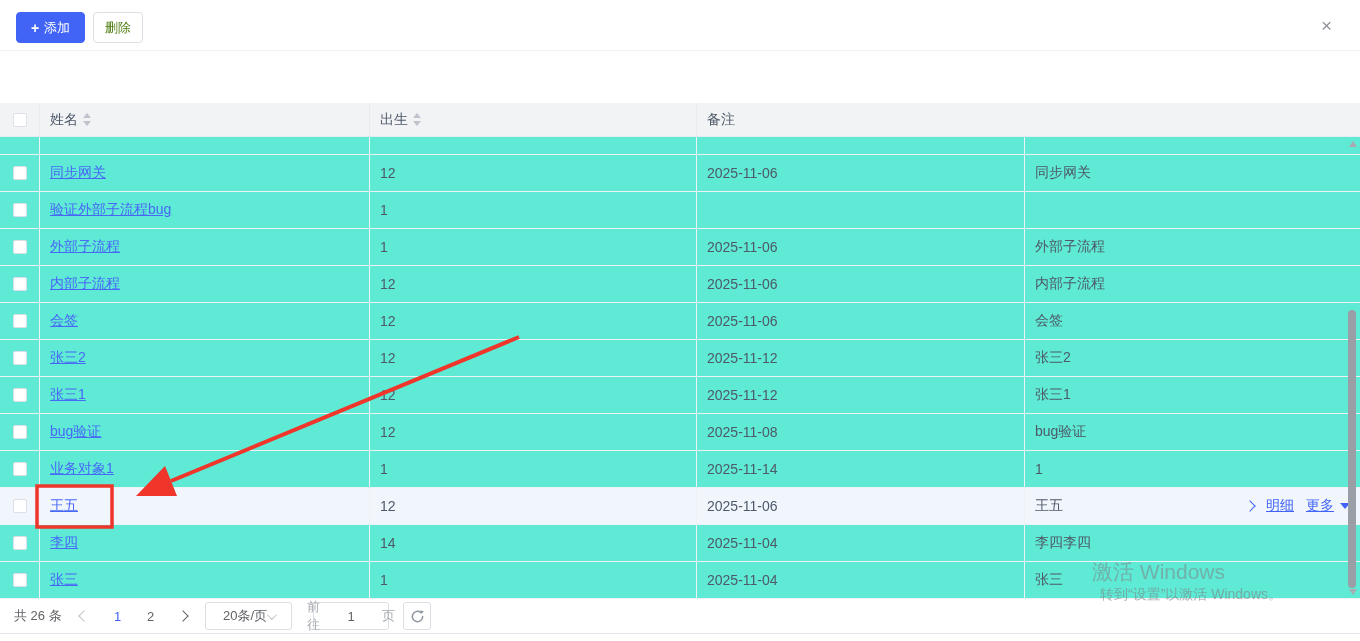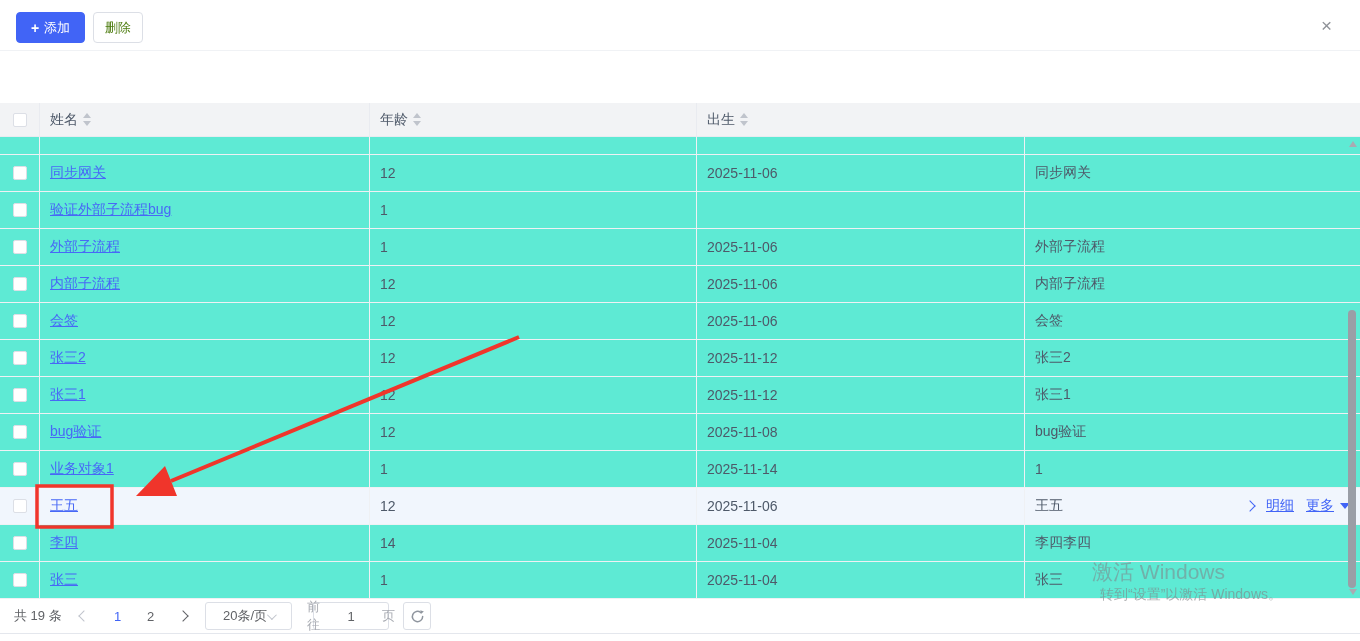--- a/index.html
+++ b/index.html
@@ -140,32 +140,28 @@
     <span class="checkbox"></span>
   </div>
   <div class="th">
     <span>姓名</span>
     <span class="sort">
         <i class="tri-up"></i>
         <i class="tri-dn"></i>
       </span>
   </div>
   <div class="th">
-    <span>年龄</span>
-    <span class="sort">
-        <i class="tri-up"></i>
-        <i class="tri-dn"></i>
-      </span>
-  </div>
-  <div class="th">
     <span>出生</span>
     <span class="sort">
         <i class="tri-up"></i>
         <i class="tri-dn"></i>
       </span>
+  </div>
+  <div class="th">
+    <span>备注</span>
   </div>
 </div>
 
 <div class="tbody" id="tbody">
 
   <div class="trow clipped grid-cols">
     <div class="td td-check">
       
     </div>
     <div class="td">
@@ -356,21 +352,21 @@
     <div class="td cell-age">1</div>
     <div class="td cell-birth">2025-11-04</div>
     <div class="td td-remark">
       <span class="remark-text">张三</span>
 
     </div>
   </div>
 </div>
 
 <div class="pager">
-  <span class="pg-item pg-total">共 19 条</span>
+  <span class="pg-item pg-total">共 26 条</span>
   <span class="pg-item pg-prev">
       <i class="chev" style="transform:rotate(135deg);"></i>
     </span>
   <span class="pg-item pg-1">1</span>
   <span class="pg-item pg-2">2</span>
   <span class="pg-item pg-next">
       <i class="chev" style="transform:rotate(-45deg);"></i>
     </span>
   <div class="pg-item pg-select">
     <span>20条/页</span>

